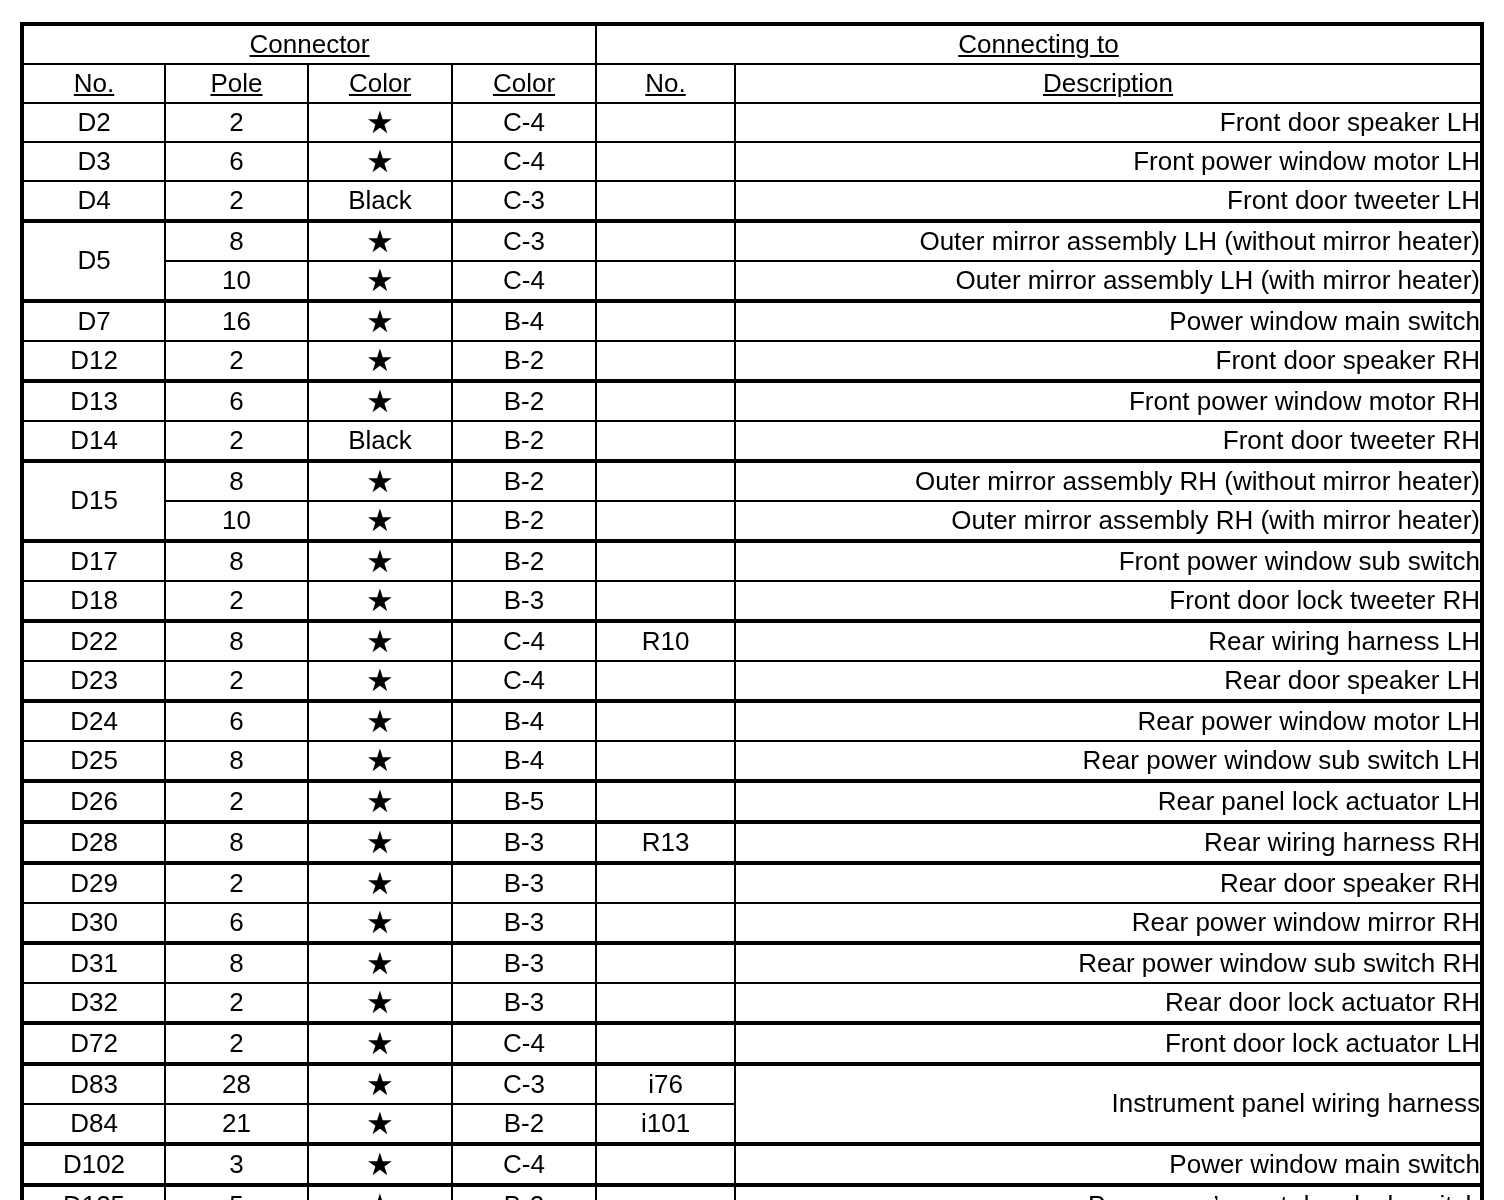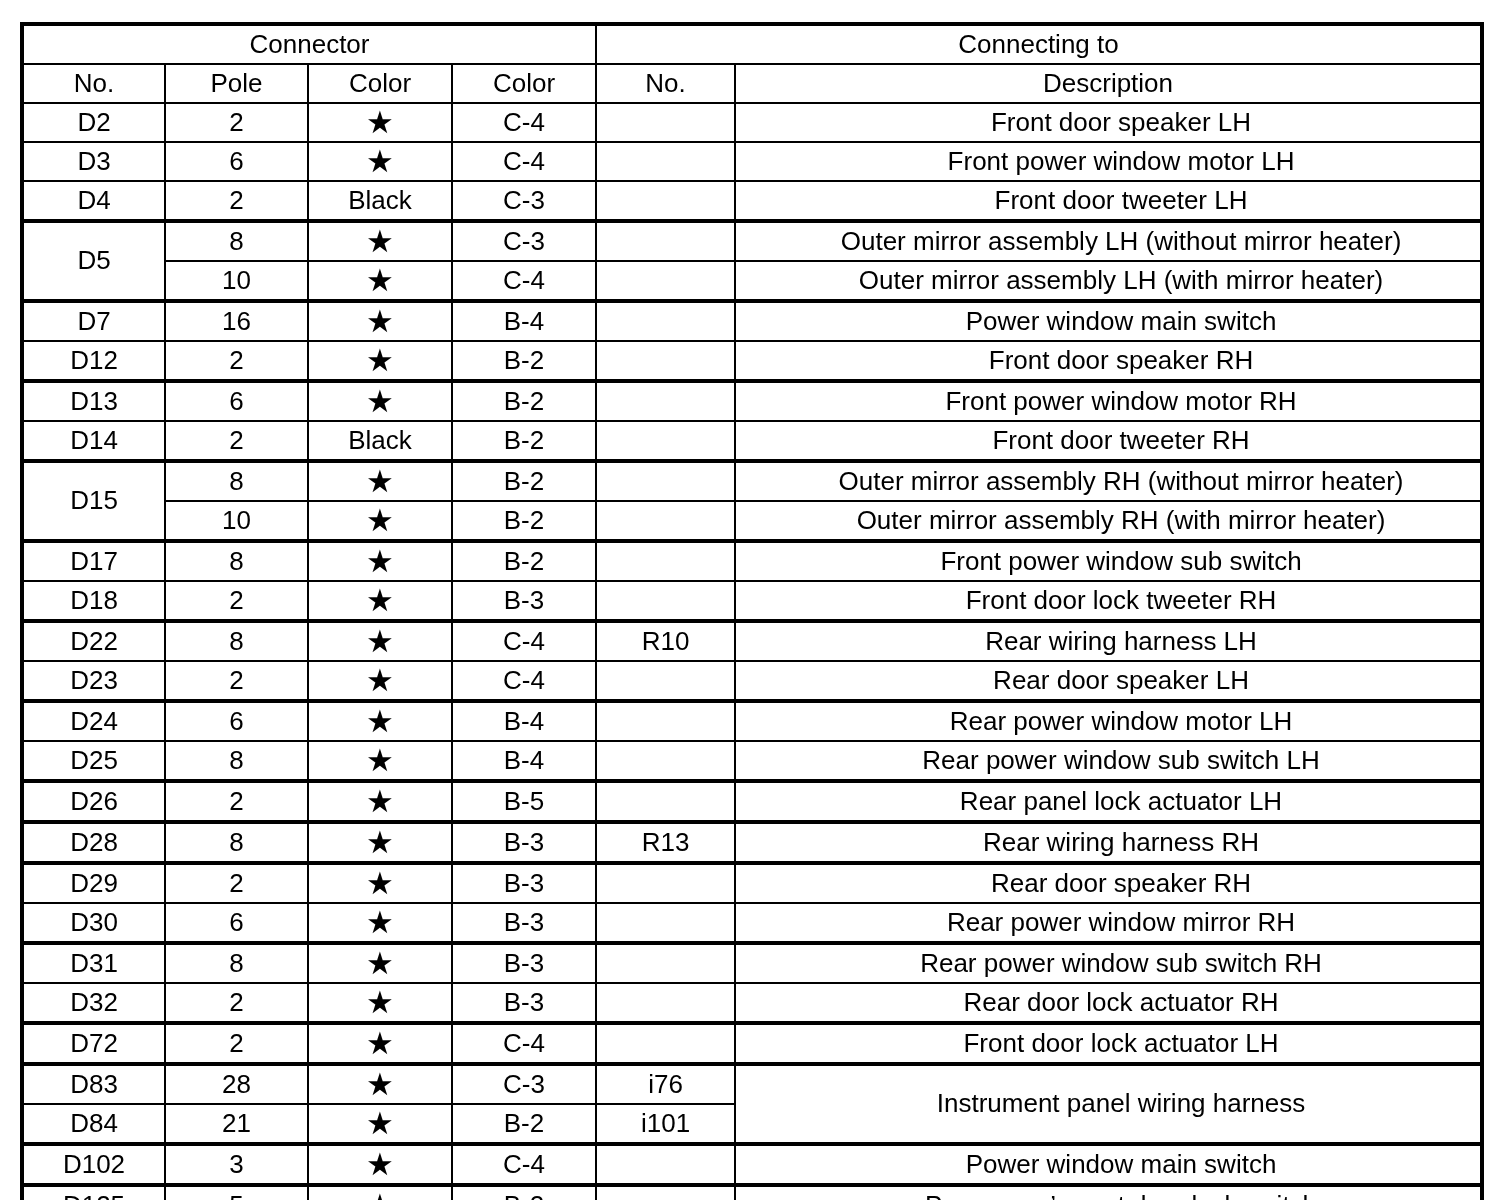--- a/index.html
+++ b/index.html
@@ -13,22 +13,22 @@
     border-collapse:collapse;width:1464px;table-layout:fixed;
     border:4px solid #000;
   }
   .conn th,.conn td{
     border:2px solid #000;
     font-size:26px;font-weight:400;
     text-align:center;vertical-align:middle;
     padding:0;height:37px;line-height:1.05;
     white-space:nowrap;overflow:hidden;
   }
-  .conn thead tr{height:37px;}
-  td.c-desc{text-align:center;padding-left:26px;}
+  .conn thead tr{height:37px;text-decoration:underline;}
+  td.c-desc{text-align:right;padding-left:26px;}
   td.star{font-size:31px;line-height:1;}
   tr.thick,tr.thick>td{border-bottom:4px solid #000;}
 </style>
 </head>
 <body>
 
 <div class="page">
   <table class="conn">
     <colgroup>
       <col style="width:143px">

